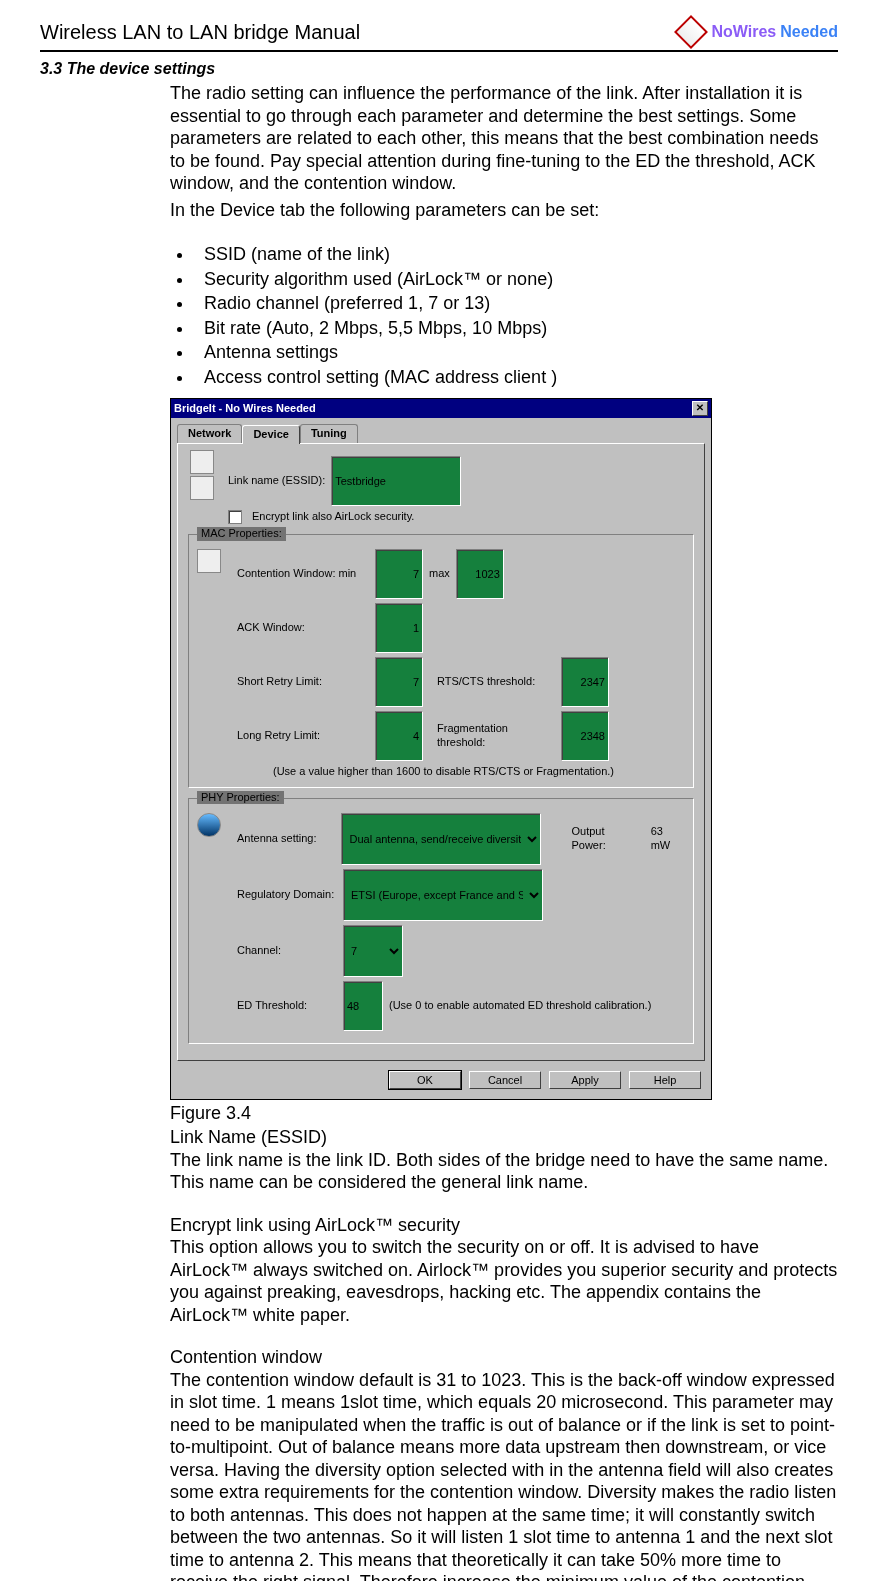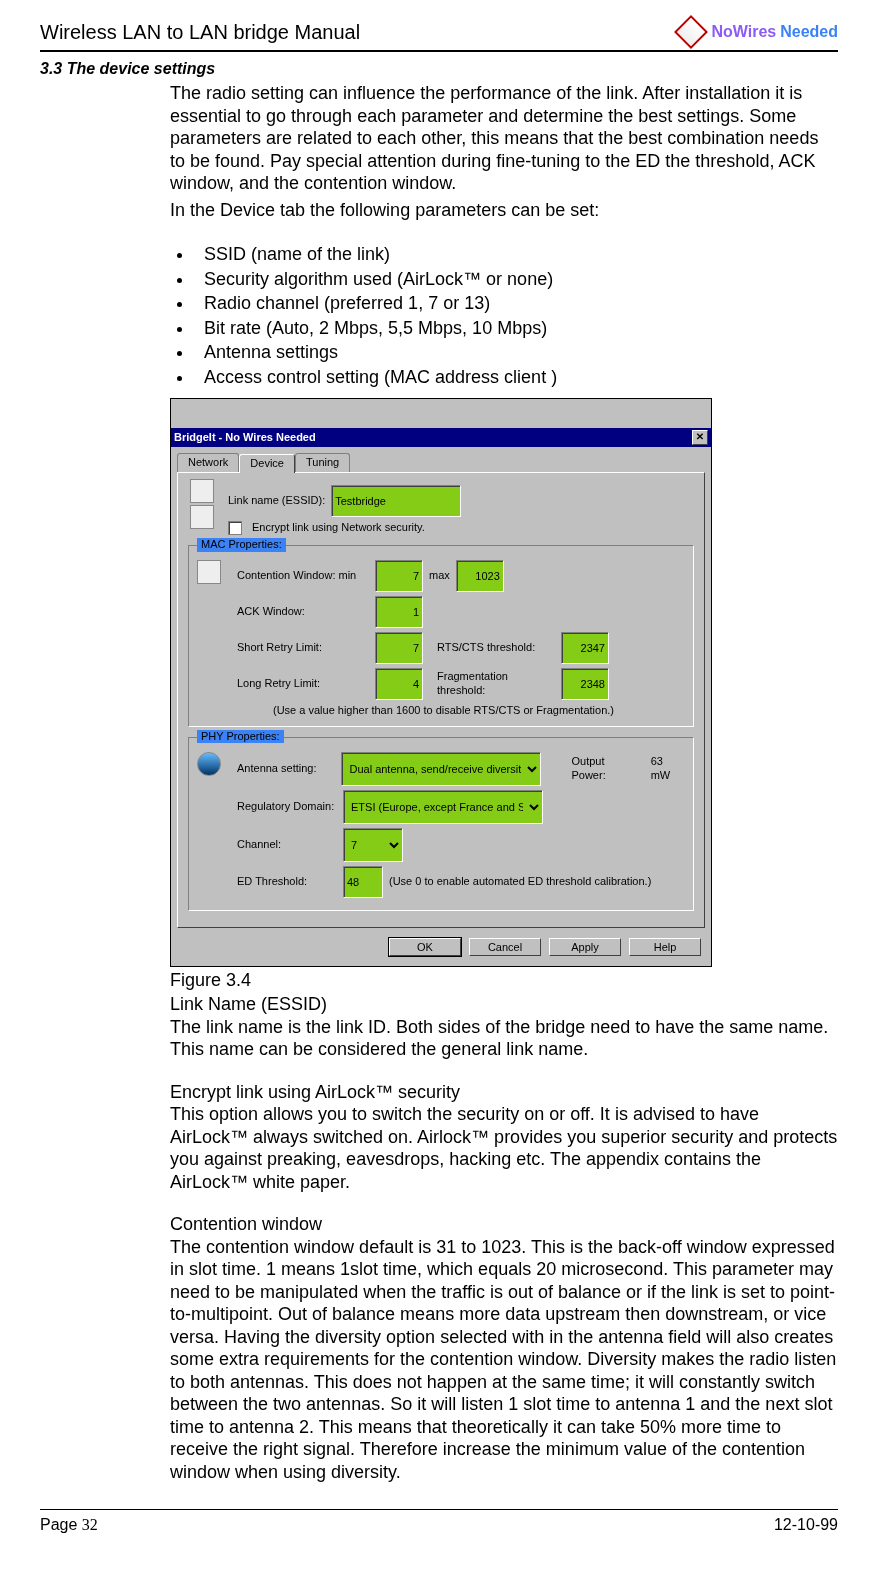--- a/index.html
+++ b/index.html
@@ -85,41 +85,41 @@
   }
   .titlebar {
     background: #000080;
     color: #fff;
     display: flex;
     justify-content: space-between;
     align-items: center;
     padding: 2px 3px;
     font-weight: bold;
     font-size: 11px;
-    margin-top: 29px;
   }
   .closebox {
     width: 14px;
     height: 13px;
     background: #c0c0c0;
     border: 1px solid #fff;
     border-right-color: #404040;
     border-bottom-color: #404040;
     color: #000;
     font-size: 10px;
     line-height: 11px;
     text-align: center;
     font-family: Arial;
     font-weight: bold;
   }
   .tabs {
     display: flex;
     gap: 0;
     padding: 6px 6px 0 6px;
     font-size: 11px;
+    font-weight: bold;
   }
   .tab {
     border: 1px solid #808080;
     border-bottom: none;
     background: #c0c0c0;
     padding: 2px 10px;
     border-top-left-radius: 3px;
     border-top-right-radius: 3px;
     position: relative;
   }
@@ -134,46 +134,46 @@
     border: 1px solid #fff;
     border-right-color: #404040;
     border-bottom-color: #404040;
     padding: 8px 10px 10px 10px;
     background: #c0c0c0;
     position: relative;
   }
   .row { display: flex; align-items: center; gap: 6px; margin: 4px 0; }
   .row label, .row span { font-size: 11px; }
   input.win, select.win {
-    background: #84cc16;
+    background: #15803d;
     border: 1px solid #808080;
     border-right-color:#fff;
     border-bottom-color:#fff;
     box-shadow: inset 1px 1px 0 #404040;
     font-size: 11px;
-    padding: 9px 3px;
+    padding: 18px 3px;
     box-sizing: border-box;
   }
   .num { width: 48px; text-align: right; }
   .wide { width: 200px; }
   .groupbox {
     border: 1px solid #808080;
     border-top-color:#808080;
     border-left-color:#808080;
     border-right-color:#fff;
     border-bottom-color:#fff;
     margin: 10px 0 6px 0;
     padding: 10px 8px 8px 8px;
     position: relative;
   }
   .groupbox > .legend {
     position: absolute;
     top: -8px;
     left: 8px;
-    background: #3b82f6;
+    background: #737373;
     padding: 0 4px;
     font-size: 11px;
   }
   .smallicon {
     width: 22px; height: 22px; background: #eee; border:1px solid #888;
     display:inline-block;
   }
   .note { font-size: 11px; margin: 4px 0 0 36px; }
   .btnbar {
     display:flex;
@@ -278,21 +278,21 @@
             <span class="smallicon"></span>
             <span class="smallicon"></span>
           </div>
 
           <div class="row link-row">
             <span>Link name (ESSID):</span>
             <input class="win" style="width: 130px;" value="Testbridge">
           </div>
           <div class="row link-row">
             <span class="chk"></span>
-            <span>Encrypt link using Network security.</span>
+            <span>Encrypt link also AirLock security.</span>
           </div>
 
           <div class="groupbox">
             <span class="legend">MAC Properties:</span>
             <div class="inner">
               <div class="iconcol"><span class="smallicon" style="margin-top:4px;"></span></div>
               <div class="fields">
                 <div class="row">
                   <span style="width:132px">Contention Window:   min</span>
                   <input class="win num" value="7" style="">

